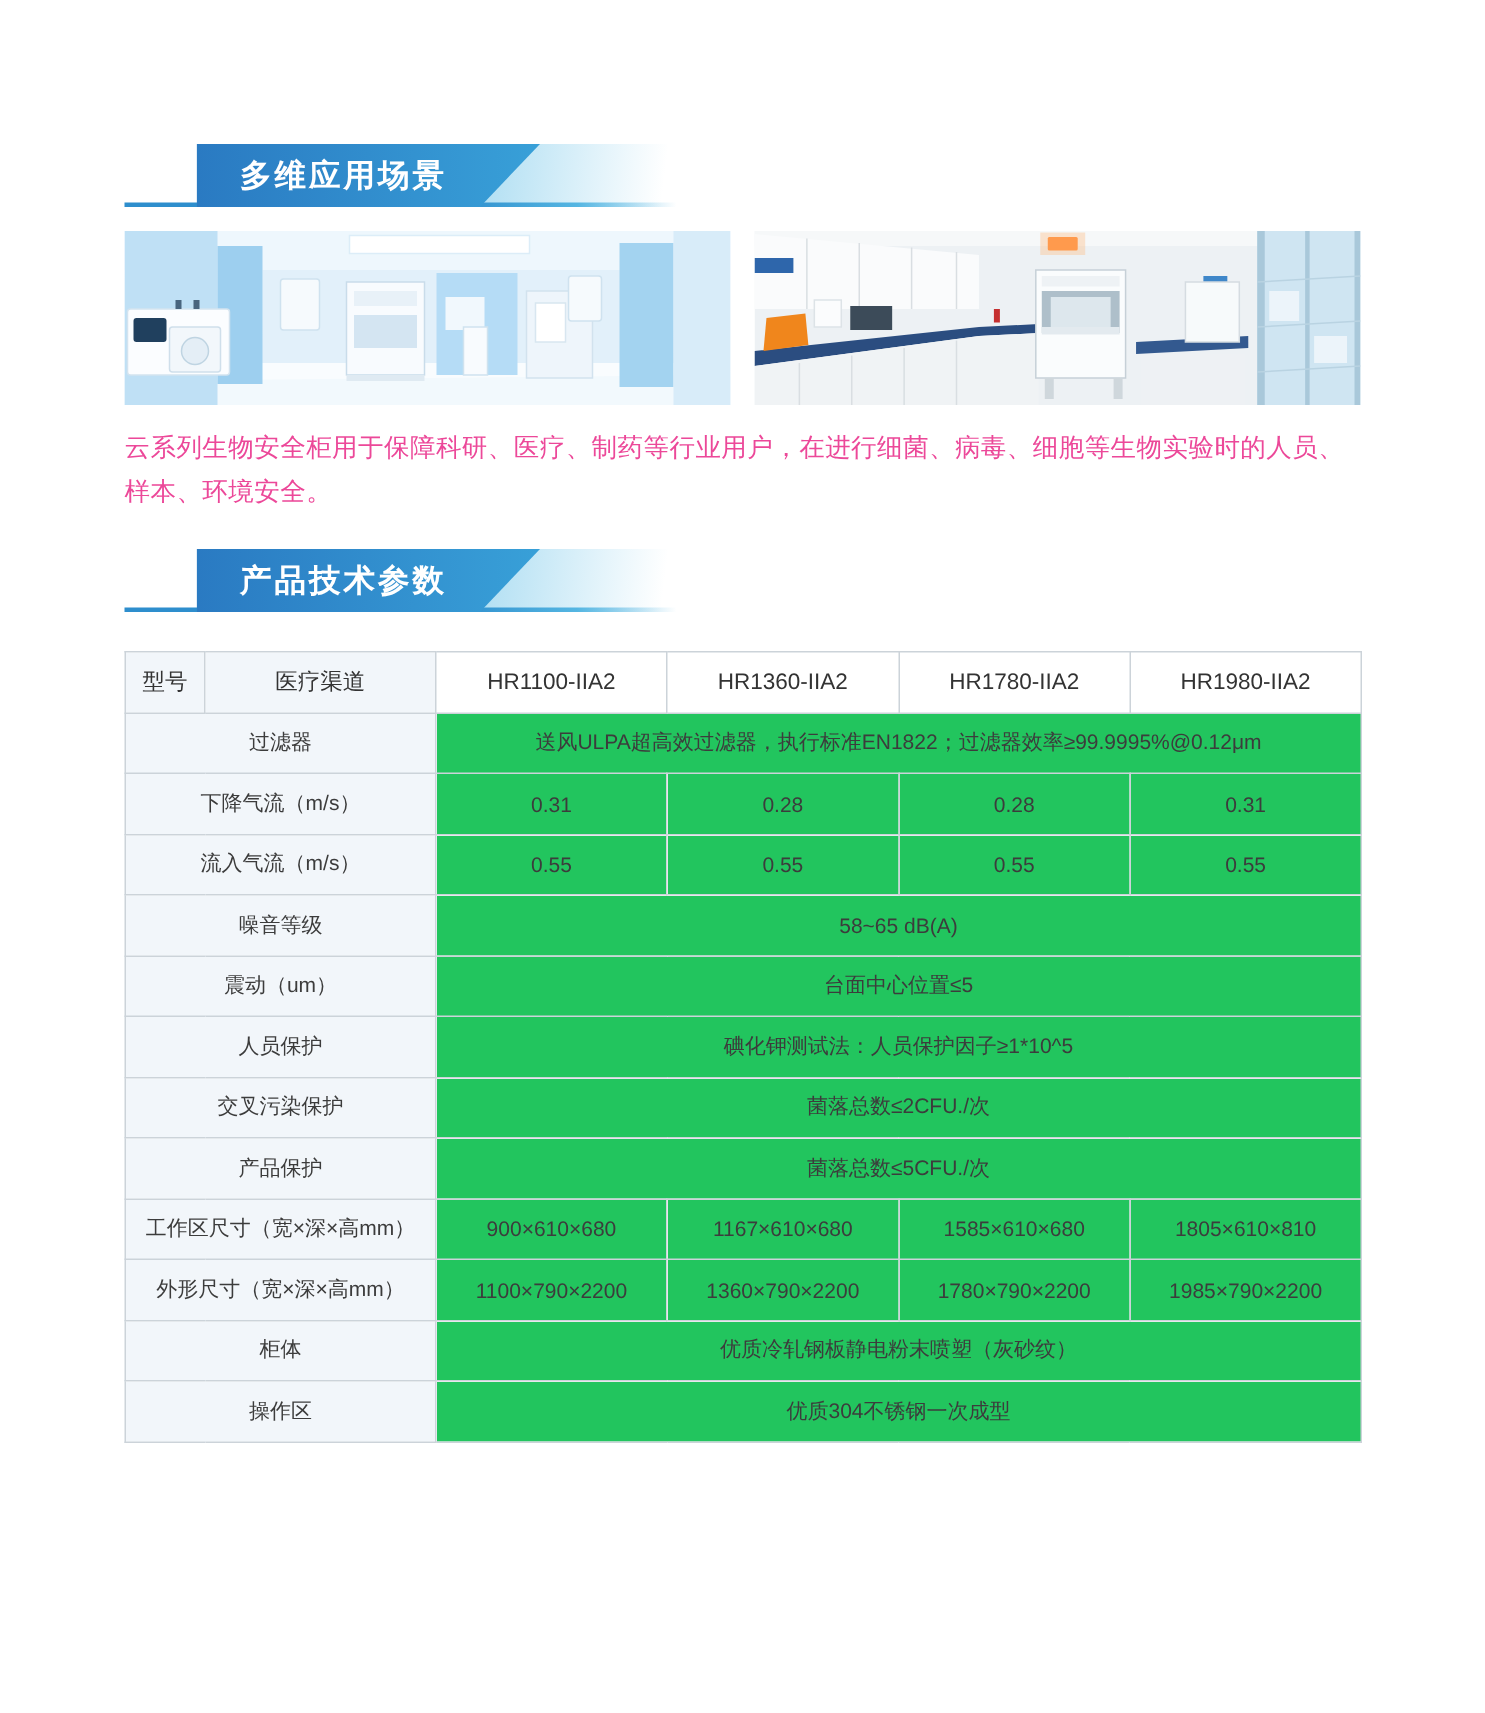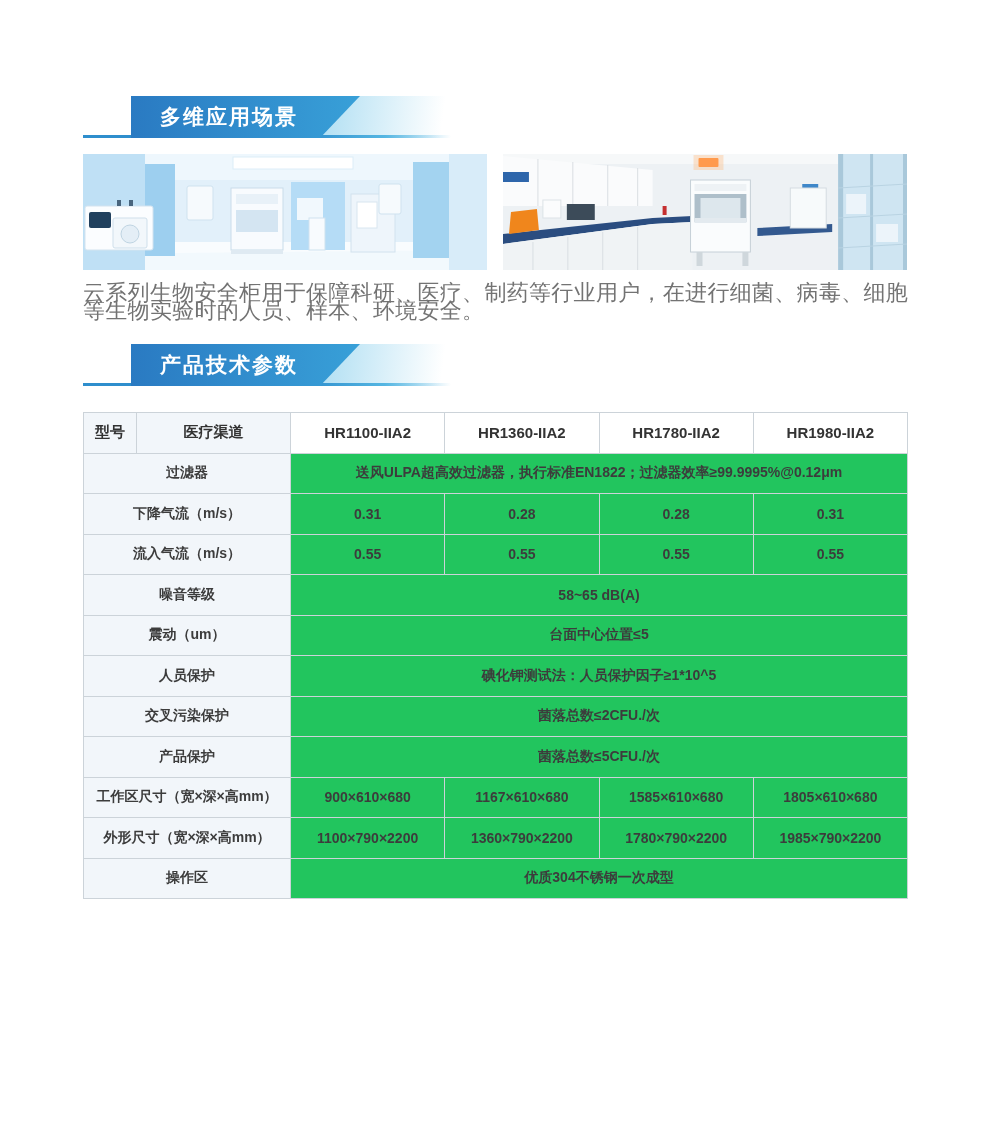--- a/index.html
+++ b/index.html
@@ -36,34 +36,34 @@
   }
 
   
   .photos { display:flex; gap:16px; margin-top:16px; }
   .photo  { width:404px; height:116px; display:block; }
   .photo svg { width:100%; height:100%; display:block; }
 
   
   .desc {
     margin:14px 0 0 0; width:826px;
-    font-size:22px; line-height:18px; letter-spacing:0.3px; color:#737373;
+    font-size:17px; line-height:29px; letter-spacing:0.3px; color:#ec4899;
   }
 
   
   table.spec {
     margin-top:26px; width:825px;
     border-collapse:collapse; table-layout:fixed;
     border:1px solid #c3cad0;
   }
   .spec th, .spec td {
     border:1px solid #ccd3d9;
     height:40.5px; padding:0 6px; box-sizing:border-box;
     text-align:center; vertical-align:middle;
-    font-size:14px; font-weight:bold; color:#3c3c3c;
+    font-size:14px; font-weight:normal; color:#3c3c3c;
     overflow:hidden; white-space:nowrap;
   }
   .spec th { font-size:15px; color:#333; }
   .spec .hd, .spec .label-cell { background:#f2f6fa; }
   .spec .value-cell { background:#22c55e; }
 </style>
 </head>
 <body>
 
 <div class="content">
@@ -226,29 +226,33 @@
         </tr>
         <tr>
           <td class="label-cell" colspan="2">产品保护</td>
           <td class="value-cell" colspan="4">菌落总数≤5CFU./次</td>
         </tr>
         <tr>
           <td class="label-cell" colspan="2">工作区尺寸（宽×深×高mm）</td>
           <td class="value-cell">900×610×680</td>
           <td class="value-cell">1167×610×680</td>
           <td class="value-cell">1585×610×680</td>
-          <td class="value-cell">1805×610×680</td>
+          <td class="value-cell">1805×610×810</td>
         </tr>
         <tr>
           <td class="label-cell" colspan="2">外形尺寸（宽×深×高mm）</td>
           <td class="value-cell">1100×790×2200</td>
           <td class="value-cell">1360×790×2200</td>
           <td class="value-cell">1780×790×2200</td>
           <td class="value-cell">1985×790×2200</td>
         </tr>
         <tr>
+          <td class="label-cell" colspan="2">柜体</td>
+          <td class="value-cell" colspan="4">优质冷轧钢板静电粉末喷塑（灰砂纹）</td>
+        </tr>
+        <tr>
           <td class="label-cell" colspan="2">操作区</td>
           <td class="value-cell" colspan="4">优质304不锈钢一次成型</td>
         </tr>
       </tbody>
   </table>
 
 </div>
 
 </body></html>

